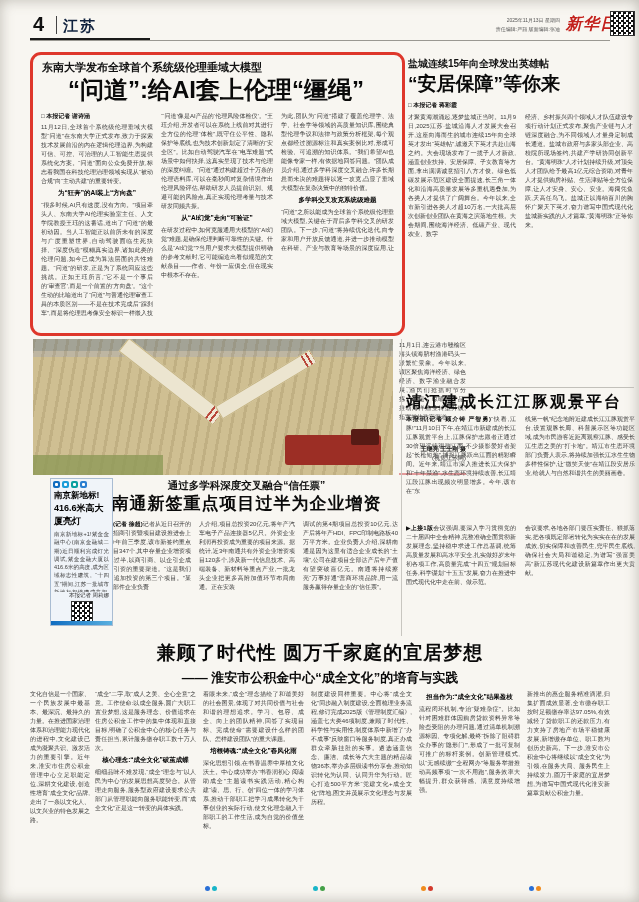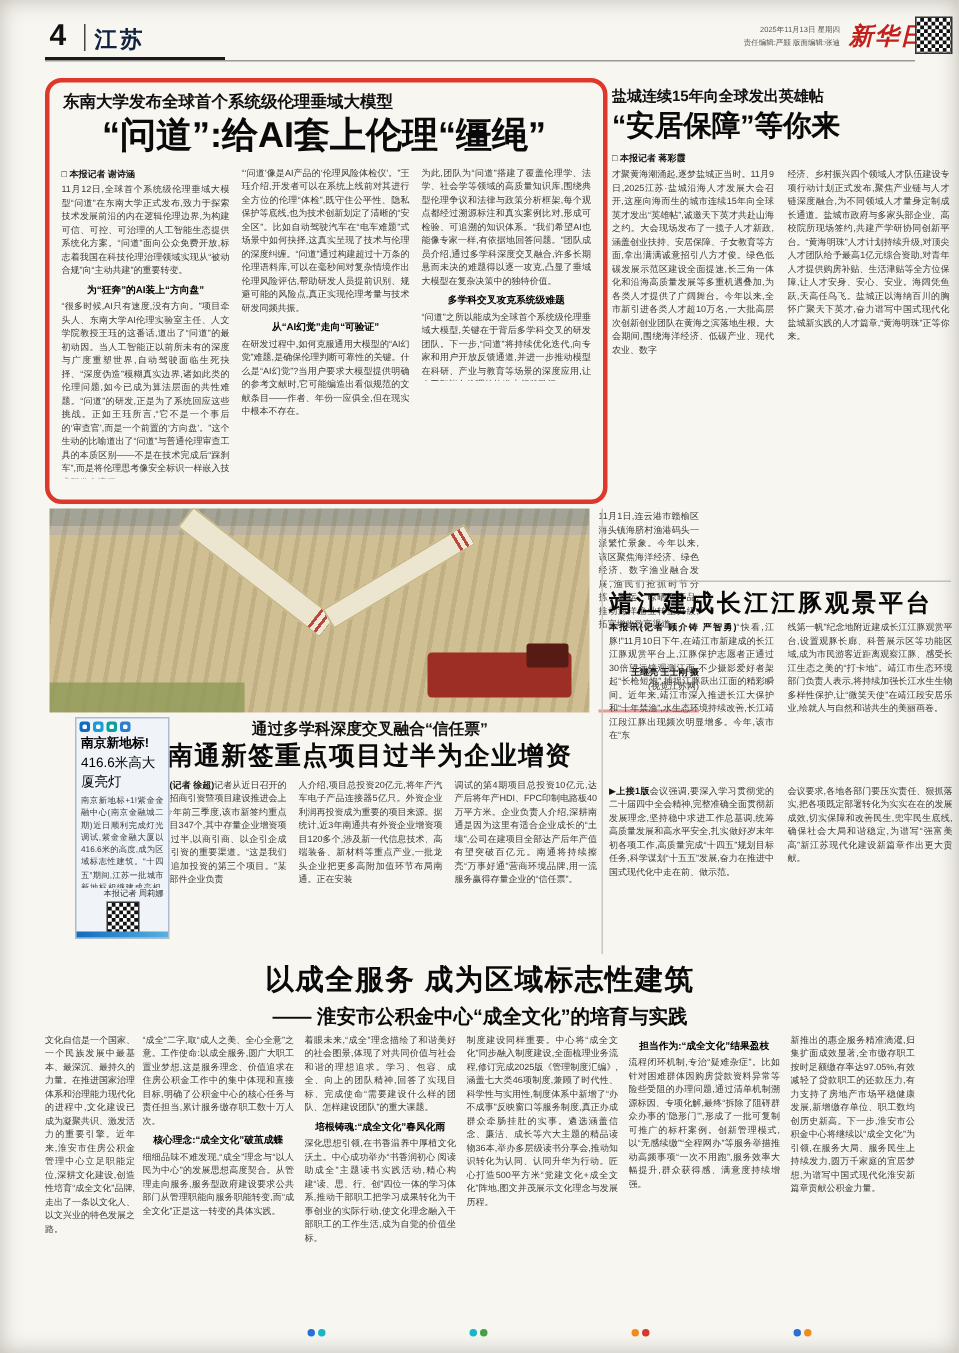--- a/index.html
+++ b/index.html
@@ -114,28 +114,28 @@
   <div class="abs bt" style="left:303px;top:520px;width:95px;height:114px;">调试的第4期项目总投资10亿元,达产后将年产HDI、FPC印制电路板40万平方米。企业负责人介绍,深耕南通是因为这里有适合企业成长的“土壤”,公司在建项目全部达产后年产值有望突破百亿元。南通将持续擦亮“万事好通”营商环境品牌,用一流服务赢得存量企业的“信任票”。</div>
 
   <div class="abs box" style="left:30px;top:478px;width:61px;height:146px;margin-left:20px;">
     <div class="mediabar">
       <div class="msq" style="background:#0f6cc0;"></div>
       <div class="msq" style="background:#1b9cd8;"></div>
       <div class="msq" style="background:#0aa0a0;"></div>
       <div class="msq" style="background:#2b7fd0;"></div>
     </div>
     <div style="font-size:8.5px;font-weight:bold;color:#000;padding:1px 3px 0 3px;">南京新地标!</div>
-    <div style="font-size:9px;font-weight:normal;color:#000;padding:0 3px;">416.6米高大厦亮灯</div>
+    <div style="font-size:9px;font-weight:bold;color:#000;padding:0 3px;">416.6米高大厦亮灯</div>
     <div class="bt" style="font-size:5.5px;height:62px;padding:2px 3px 0 3px;">南京新地标+1!紫金金融中心(南京金融城二期)近日顺利完成灯光调试,紫金金融大厦以416.6米的高度,成为区域标志性建筑。“十四五”期间,江苏一批城市新地标相继建成亮相,遍布交通、商业、体育等多个领域,不仅刷新了城市形象,更成为江苏高质量发展的生动注脚。</div>
     <div style="font-size:5.5px;text-align:right;padding:0 3px;color:#333;">本报记者 周莉娜</div>
     <div class="qr" style="width:20px;height:20px;margin:2px auto 0 auto;"></div>
     <div style="position:absolute;left:0;bottom:0;width:100%;height:4px;background:linear-gradient(90deg,#0f6cc0,#5ab0e0);"></div>
   </div>
 
-  <div class="abs hl" style="left:60px;top:640px;width:520px;text-align:center;font-size:19px;letter-spacing:1px;">以成全服务 成为区域标志性建筑</div>
+  <div class="abs hl" style="left:60px;top:640px;width:520px;text-align:center;font-size:19px;letter-spacing:1px;">兼顾了时代性 圆万千家庭的宜居梦想</div>
   <div class="abs hl" style="left:60px;top:669px;width:520px;text-align:center;font-size:13px;">—— 淮安市公积金中心“成全文化”的培育与实践</div>
 
   <div class="abs bt" style="left:30px;top:690px;width:60px;height:208px;">文化自信是一个国家、一个民族发展中最基本、最深沉、最持久的力量。在推进国家治理体系和治理能力现代化的进程中,文化建设已成为凝聚共识、激发活力的重要引擎。近年来,淮安市住房公积金管理中心立足职能定位,深耕文化建设,创造性培育“成全文化”品牌,走出了一条以文化人、以文兴业的特色发展之路。</div>
   <div class="abs" style="left:95px;top:690px;width:101px;height:208px;overflow:hidden;">
     <div class="bt">“成全”二字,取“成人之美、全心全意”之意。工作使命:以成全服务,圆广大职工置业梦想,这是服务理念、价值追求在住房公积金工作中的集中体现和直接目标,明确了公积金中心的核心任务与责任担当,累计服务缴存职工数十万人次。</div>
     <div class="sh">核心理念:“成全文化”破茧成蝶</div>
     <div class="bt">细细品味不难发现,“成全”理念与“以人民为中心”的发展思想高度契合。从管理走向服务,服务型政府建设要求公共部门从管理职能向服务职能转变,而“成全文化”正是这一转变的具体实践。</div>
   </div>
   <div class="abs" style="left:203px;top:690px;width:101px;height:208px;overflow:hidden;">
     <div class="bt">着眼未来,“成全”理念描绘了和谐美好的社会图景,体现了对共同价值与社会和谐的理想追求。学习、包容、成全、向上的团队精神,回答了实现目标、完成使命“需要建设什么样的团队、怎样建设团队”的重大课题。</div>

